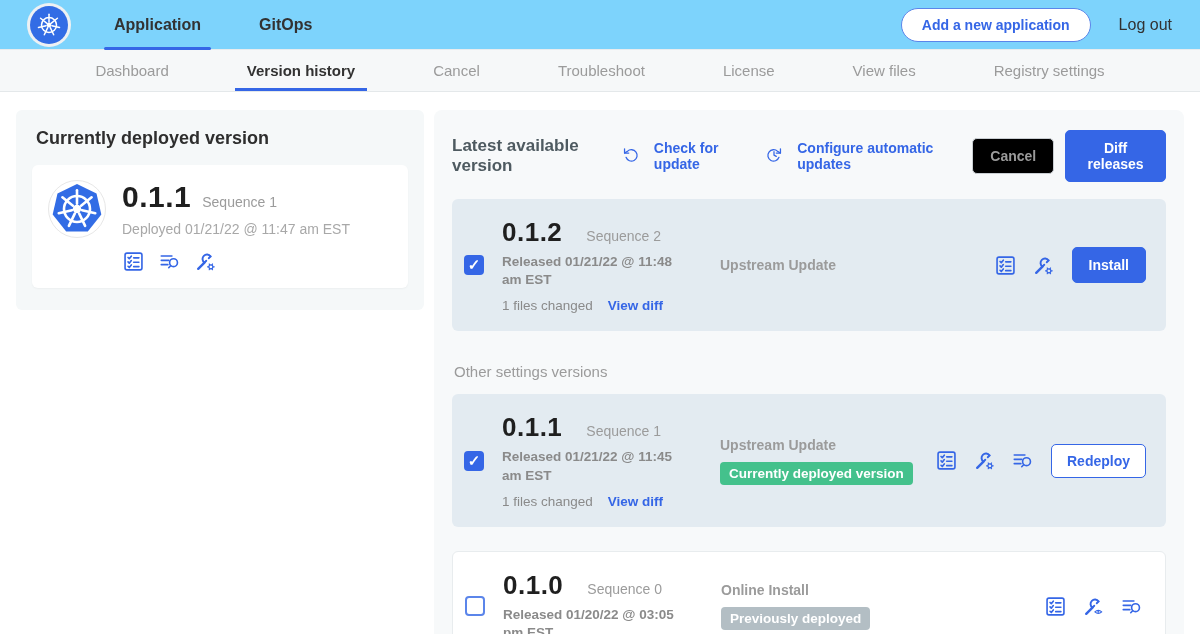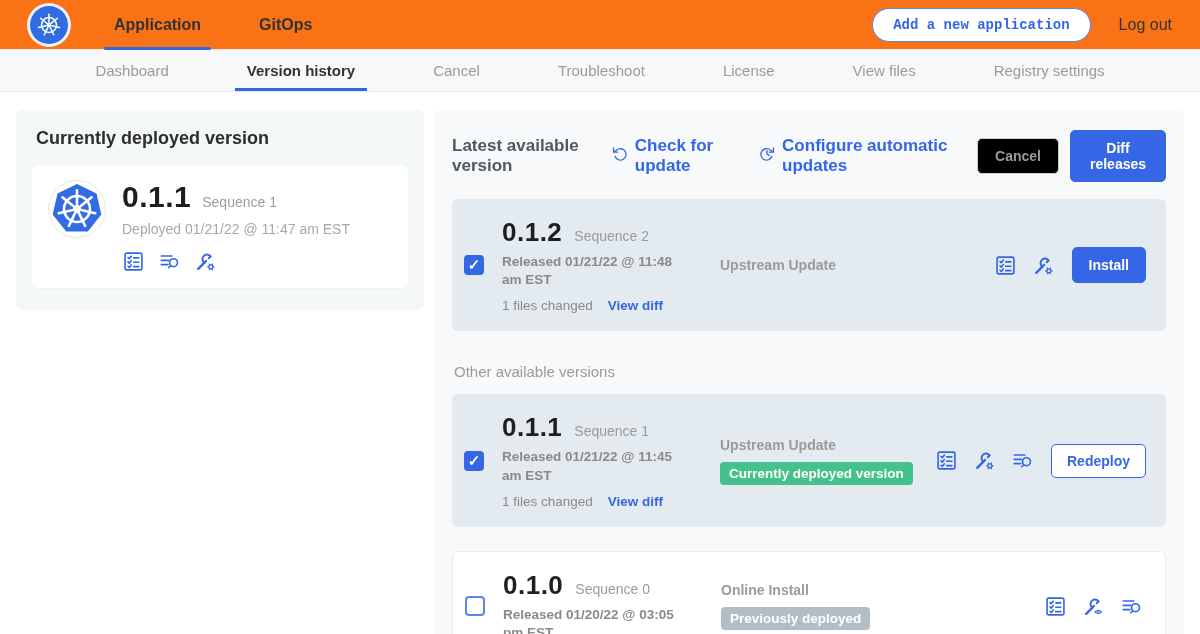--- a/index.html
+++ b/index.html
@@ -1,34 +1,34 @@
 <!DOCTYPE html>
 <html><head>
 <meta charset="utf-8">
 <style>
   * { margin:0; padding:0; box-sizing:border-box; }
   html,body { width:1200px; height:634px; overflow:hidden; background:#fff;
     font-family:"Liberation Sans", sans-serif; color:#323232; }
 
   
   .topnav { height:50px; display:flex; align-items:center; padding:0 28px 0 30px;
-    border-bottom:1px solid #e9ecee; background:#f97316;justify-content:flex-end; }
+    border-bottom:1px solid #e9ecee; background:#7dd3fc;justify-content:flex-end; }
   .navlogo { width:38px; height:38px; border-radius:50%; background:#326CE5;
     display:flex; align-items:center; justify-content:center; flex:0 0 auto;
     box-shadow:0 0 0 3px #eef1f3; }
   .navlogo svg { width:30px; height:30px; }
   .toptabs { display:flex; margin-left:40px; height:50px; }
   .toptab { position:relative; display:flex; align-items:center; padding:0 6px;
     margin-right:46px; font-size:16px; font-weight:700; color:#323232; cursor:pointer; }
   .toptab.active::after { content:""; position:absolute; left:-4px; right:-4px; bottom:0;
     height:3px; background:#3566E6; border-radius:2px; }
   .topnav-right { margin-left:auto; display:flex; align-items:center; gap:28px; }
   .btn-pill { border:1px solid #5b85ea; color:#3566E6; background:#fff; font-weight:700;
     font-size:14px; padding:8px 20px; border-radius:19px; cursor:pointer;
-    font-family:Liberation Mono, monospace; }
+    font-family:Liberation Sans, sans-serif; }
   .logout { font-size:16px; color:#323232; cursor:pointer; }
 
   
   .subnav { height:42px; background:#f6f8f9; border-bottom:1px solid #e4e8ea;
     display:flex; justify-content:center; }
   .subtab { display:flex; align-items:center; padding:0 12px; margin:0 27px;
     font-size:15px; color:#9b9b9b; cursor:pointer; border-bottom:3px solid transparent;
     border-top:3px solid transparent; }
   .subtab.active { color:#323232; font-weight:700; border-bottom-color:#3566E6; }
 
@@ -48,40 +48,40 @@
   .seq { font-size:14px; color:#9b9b9b; }
   .deployed-at { font-size:14px; color:#a8a8a8; margin-top:7px; }
   .icon-row { display:flex; gap:13px; margin-top:13px; align-items:center; }
   .icon-row svg, .row-icons svg { width:23px; height:23px; cursor:pointer; }
   .linkicon svg { width:18px; height:18px; }
 
   
   .panel { flex:1; background:#f7f9fa; border-radius:8px; padding:20px 18px 22px; min-height:507px; }
   .panel-head { display:flex; align-items:center; margin-bottom:17px; }
   .panel-title { font-size:17px; font-weight:700; color:#4e5a60; margin-right:16px; }
-  .head-link { display:flex; align-items:center; gap:6px; color:#3566E6; font-weight:700;
-    font-size:17px; margin-right:26px; cursor:pointer; }
+  .head-link { display:flex; align-items:center; gap:14px; color:#3566E6; font-weight:700;
+    font-size:14px; margin-right:26px; cursor:pointer; }
   .head-spacer { flex:1; }
   .btn { font-family:"Liberation Sans", sans-serif; font-size:14px; font-weight:700;
     border-radius:5px; cursor:pointer; }
   .btn-gray { background:#000000; border:1px solid #c9ced2; color:#9b9b9b; padding:9px 17px; margin-right:11px; }
   .btn-blue { background:#3566E6; border:1px solid #3566E6; color:#fff; padding:9px 16px; }
   .btn-blue-outline { background:#fff; border:1px solid #3566E6; color:#3566E6; padding:8px 15px; }
 
   .vrow { background:#e3ebf1; border-radius:6px; display:flex; align-items:center;
     padding:18px 20px 18px 12px; }
   .vrow.white { background:#fff; border:1px solid #e8ecee; }
   .checkbox { width:20px; height:20px; border-radius:4px; margin-right:18px; flex:0 0 auto;
     cursor:pointer; position:relative; }
   .checkbox.checked { background:#3566E6; }
   .checkbox.checked::after { content:"\2713"; position:absolute; left:0; right:0; top:0; bottom:0;
     color:#fff; font-size:15px; font-weight:700; text-align:center; line-height:20px; }
   .checkbox.unchecked { background:#fff; border:2px solid #5b85ea; }
   .row-info { width:218px; flex:0 0 auto; }
-  .row-verline { display:flex; align-items:baseline; gap:12px; }
+  .row-verline { display:flex; align-items:baseline; gap:24px; }
   .row-ver { font-size:26px; font-weight:700; color:#1f1f1f; letter-spacing:.5px; }
   .released { margin-top:5px; max-width:192px; font-size:13.5px; font-weight:700;
     color:#8a8a8a; line-height:1.35; }
   .files-line { margin-top:9px; font-size:13.5px; color:#8a8a8a; display:flex; gap:15px; }
   .viewdiff { color:#3566E6; font-weight:700; cursor:pointer; }
   .row-source { flex:1; padding-right:10px; }
   .source-label { font-size:14px; font-weight:700; color:#9b9b9b; }
   .badge { display:inline-block; margin-top:9px; padding:4px 9px; border-radius:4px;
     color:#fff; font-size:13.5px; font-weight:700; }
   .badge.green { background:#44C18C; }
@@ -262,21 +262,21 @@
         <svg class="icn">
             <use href="#i-checklist"></use>
           </svg>
         <svg class="icn">
             <use href="#i-wrench-gear"></use>
           </svg>
       </div>
       <button class="btn btn-blue">Install</button>
     </div>
 
-    <div class="other-label">Other available versions</div>
+    <div class="other-label">Other settings versions</div>
 
     <div class="vrow">
       <div class="checkbox checked"></div>
       <div class="row-info">
         <div class="row-verline">
           <span class="row-ver">0.1.1</span>
           <span class="seq">Sequence 1</span>
         </div>
         <div class="released">Released 01/21/22 @ 11:45 am EST</div>
         <div class="files-line">

